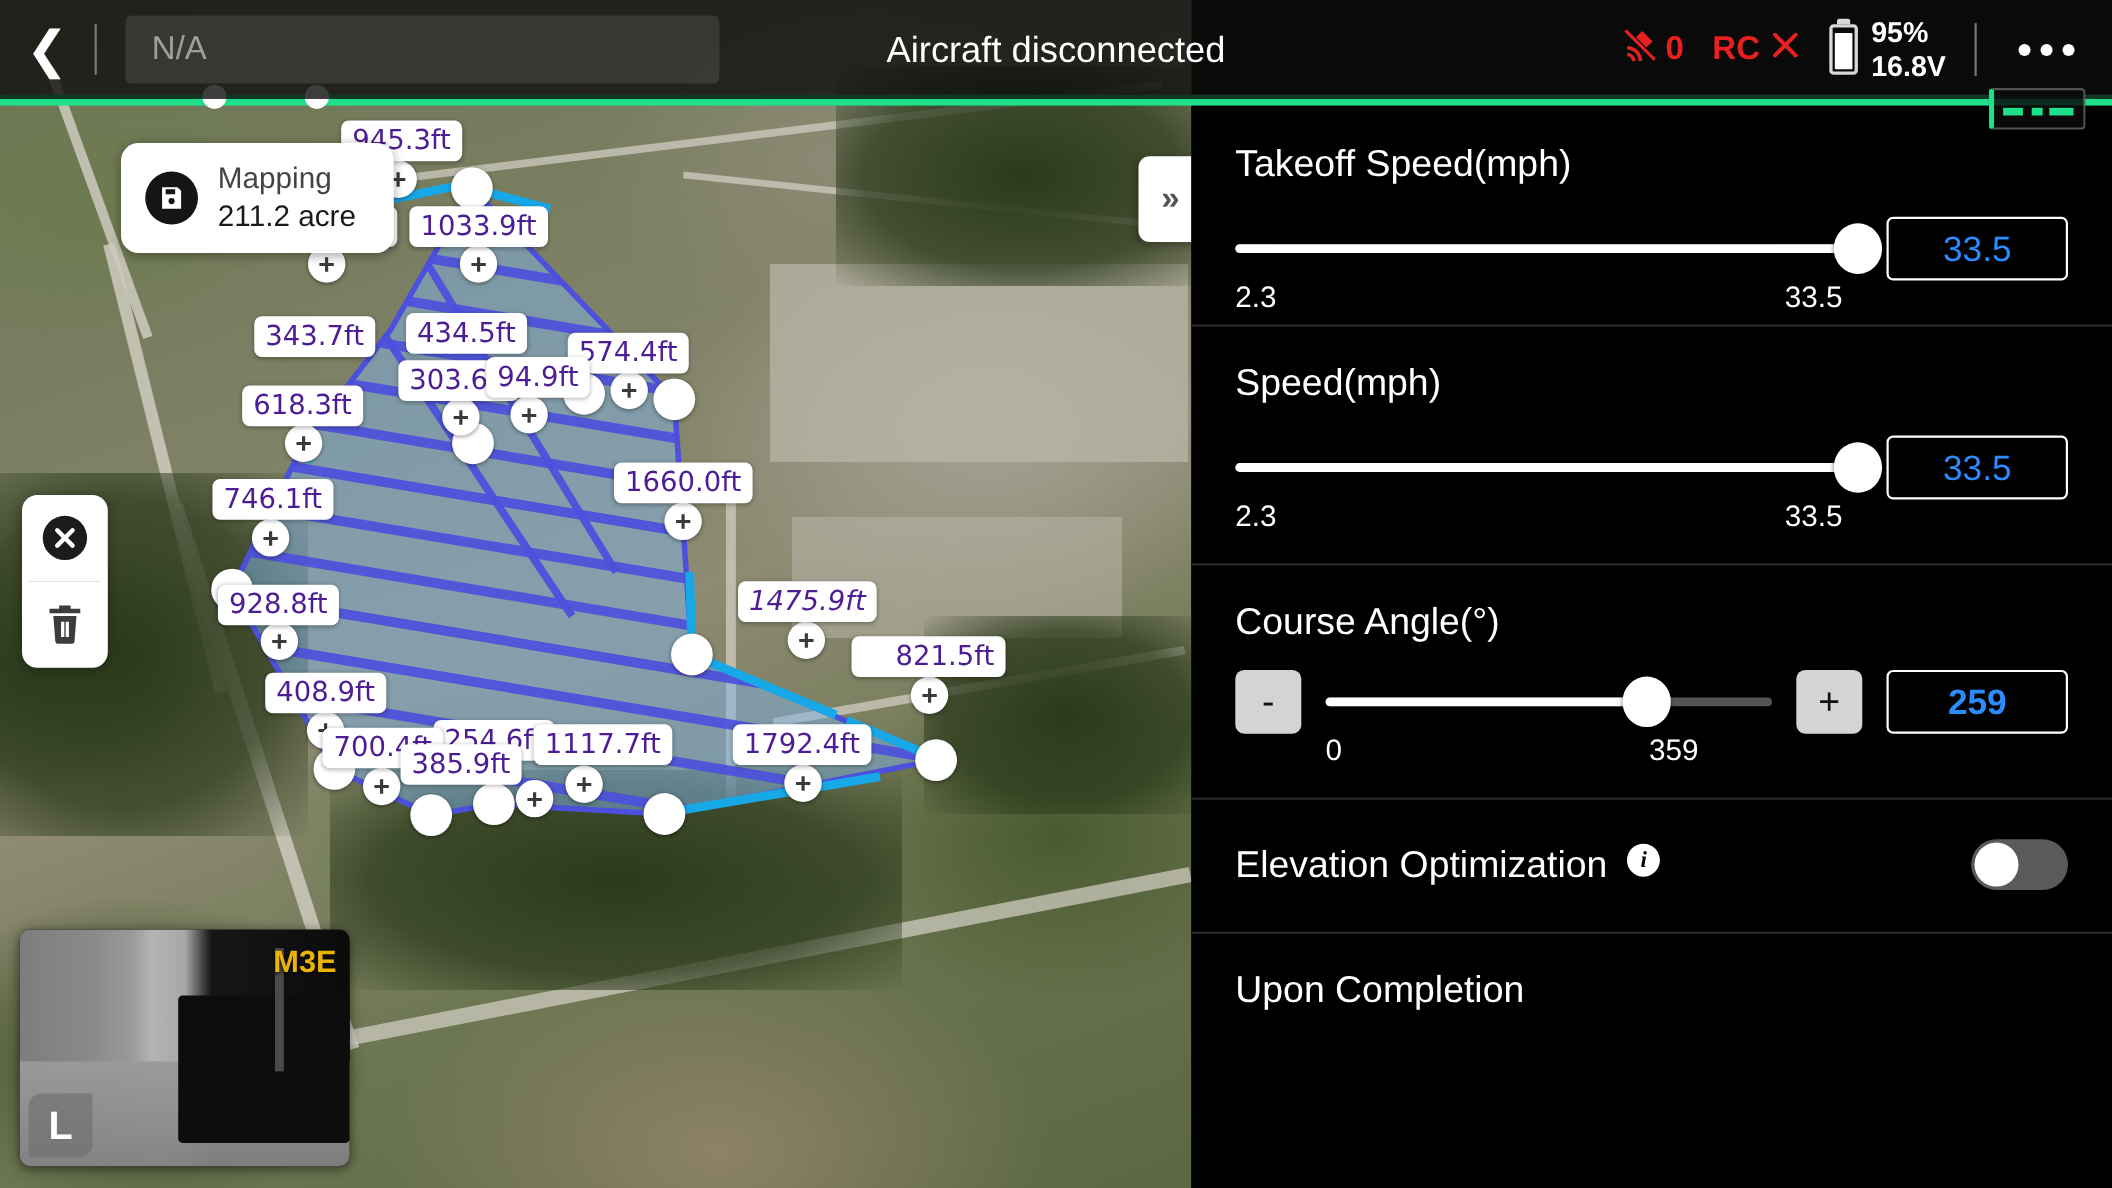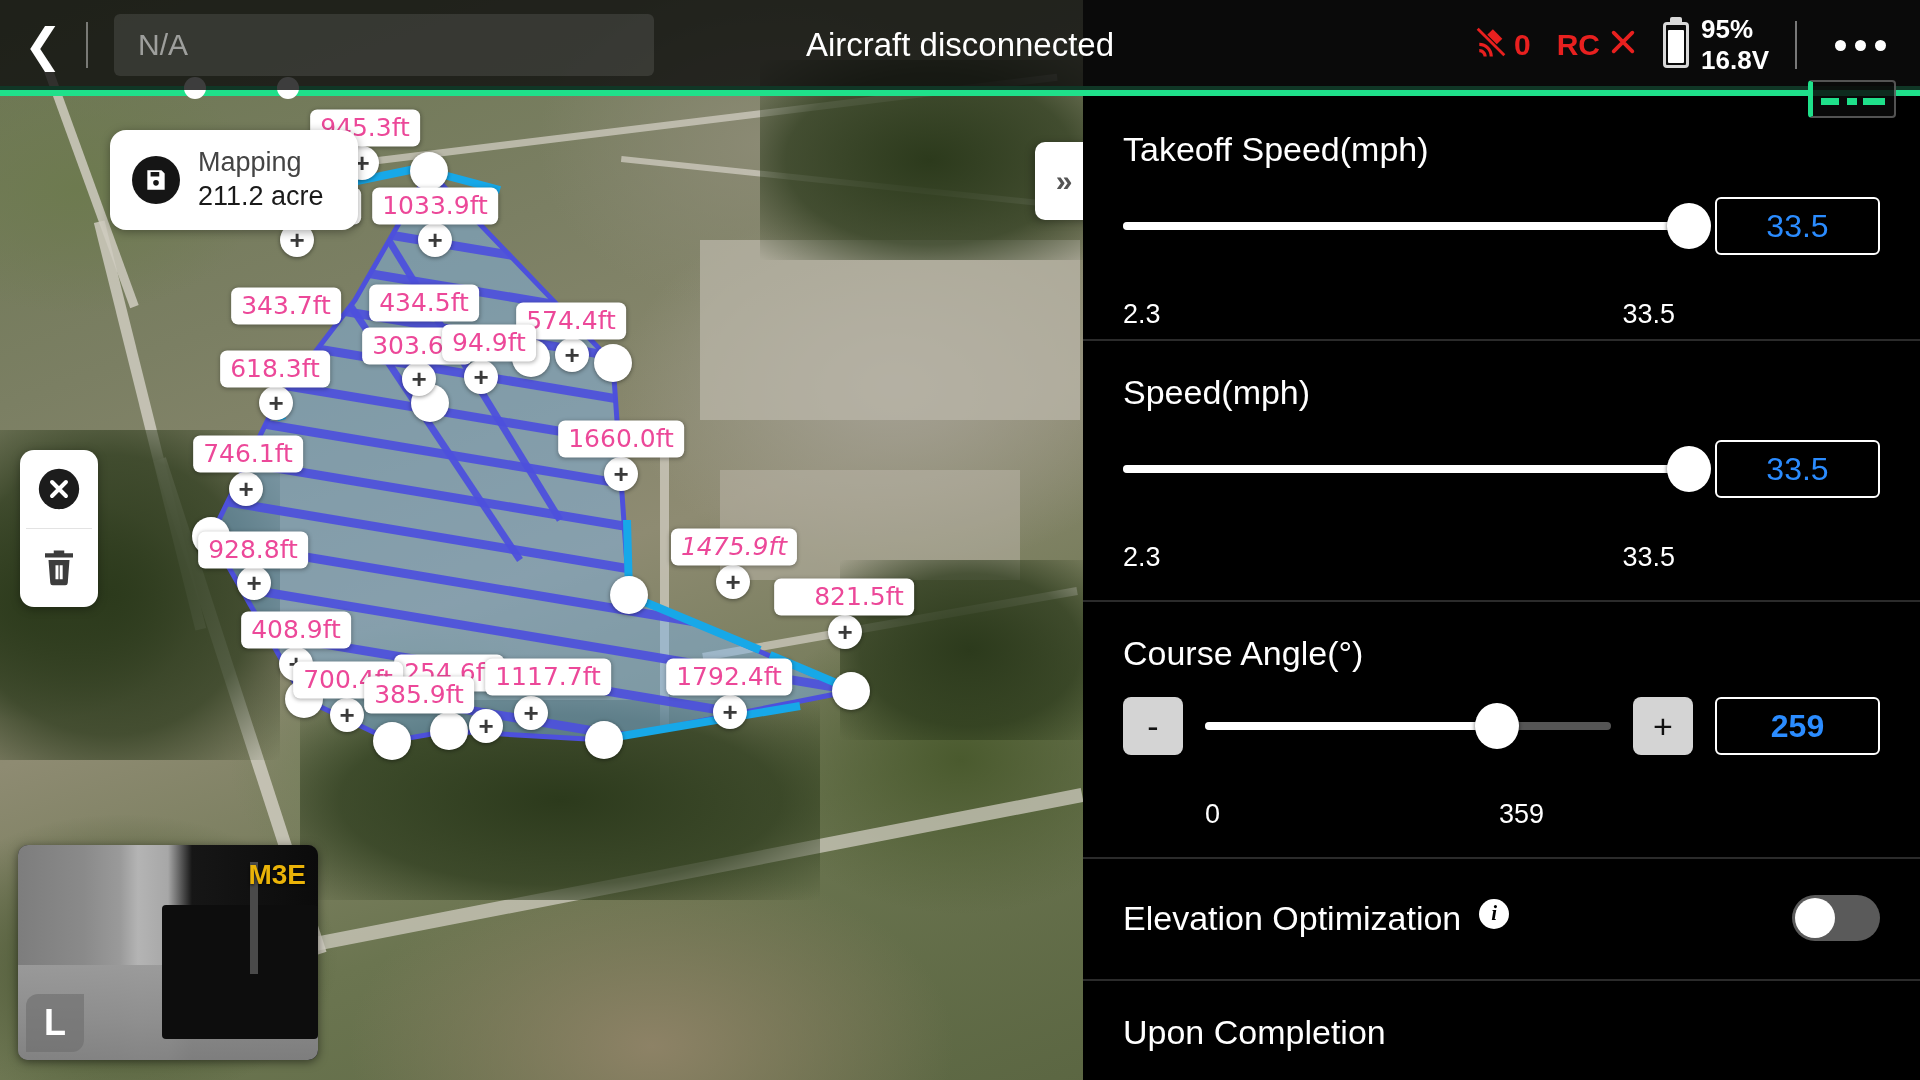--- a/index.html
+++ b/index.html
@@ -54,21 +54,21 @@
   }
   .midpoint {
     position: absolute; width: 34px; height: 34px; border-radius: 50%;
     background: #ffffff; box-shadow: 0 1px 4px rgba(0,0,0,.45);
     transform: translate(-50%,-50%);
     display: flex; align-items: center; justify-content: center;
     color: #3a3a3a; font-size: 26px; font-weight: 700; line-height: 1;
   }
   .dist-label {
     position: absolute; transform: translate(-50%,-50%);
-    background: #fff; color: #ec4899;
+    background: #fff; color: #4c1d95;
     border-radius: 7px; padding: 4px 10px 5px 10px;
     font-size: 25px; line-height: 1.12; white-space: nowrap;
     box-shadow: 0 1px 4px rgba(0,0,0,.30);
     font-family: "DejaVu Sans", sans-serif;
   }
 
   
   #mapping-card {
     position: absolute; left: 110px; top: 130px;
     background: #fff; border-radius: 16px;
@@ -228,21 +228,21 @@
   }
   .track-fill {
     position:absolute; left: 0; top: 50%; transform: translateY(-50%);
     height: 8px; border-radius: 4px; background: #fff;
   }
   .knob {
     position:absolute; top: 50%; width: 44px; height: 46px; border-radius: 50%;
     background:#fff; transform: translate(-50%,-50%);
     box-shadow: 0 1px 4px rgba(0,0,0,.6);
   }
-  .range-row { position: relative; height: 40px; margin-top: 44px; }
+  .range-row { position: relative; height: 40px; }
   .range-min, .range-max {
     position:absolute; color:#fff; font-size: 27px; top: 0;
   }
   .value-box {
     width: 165px; height: 58px; border: 2px solid #fff; border-radius: 6px;
     display:flex; align-items:center; justify-content:center;
     color: #2b8cff; font-size: 32px; margin-left: 26px; flex: 0 0 auto;
   }
   .step-btn {
     width: 60px; height: 58px; background:#d4d4d4; border-radius: 8px;

